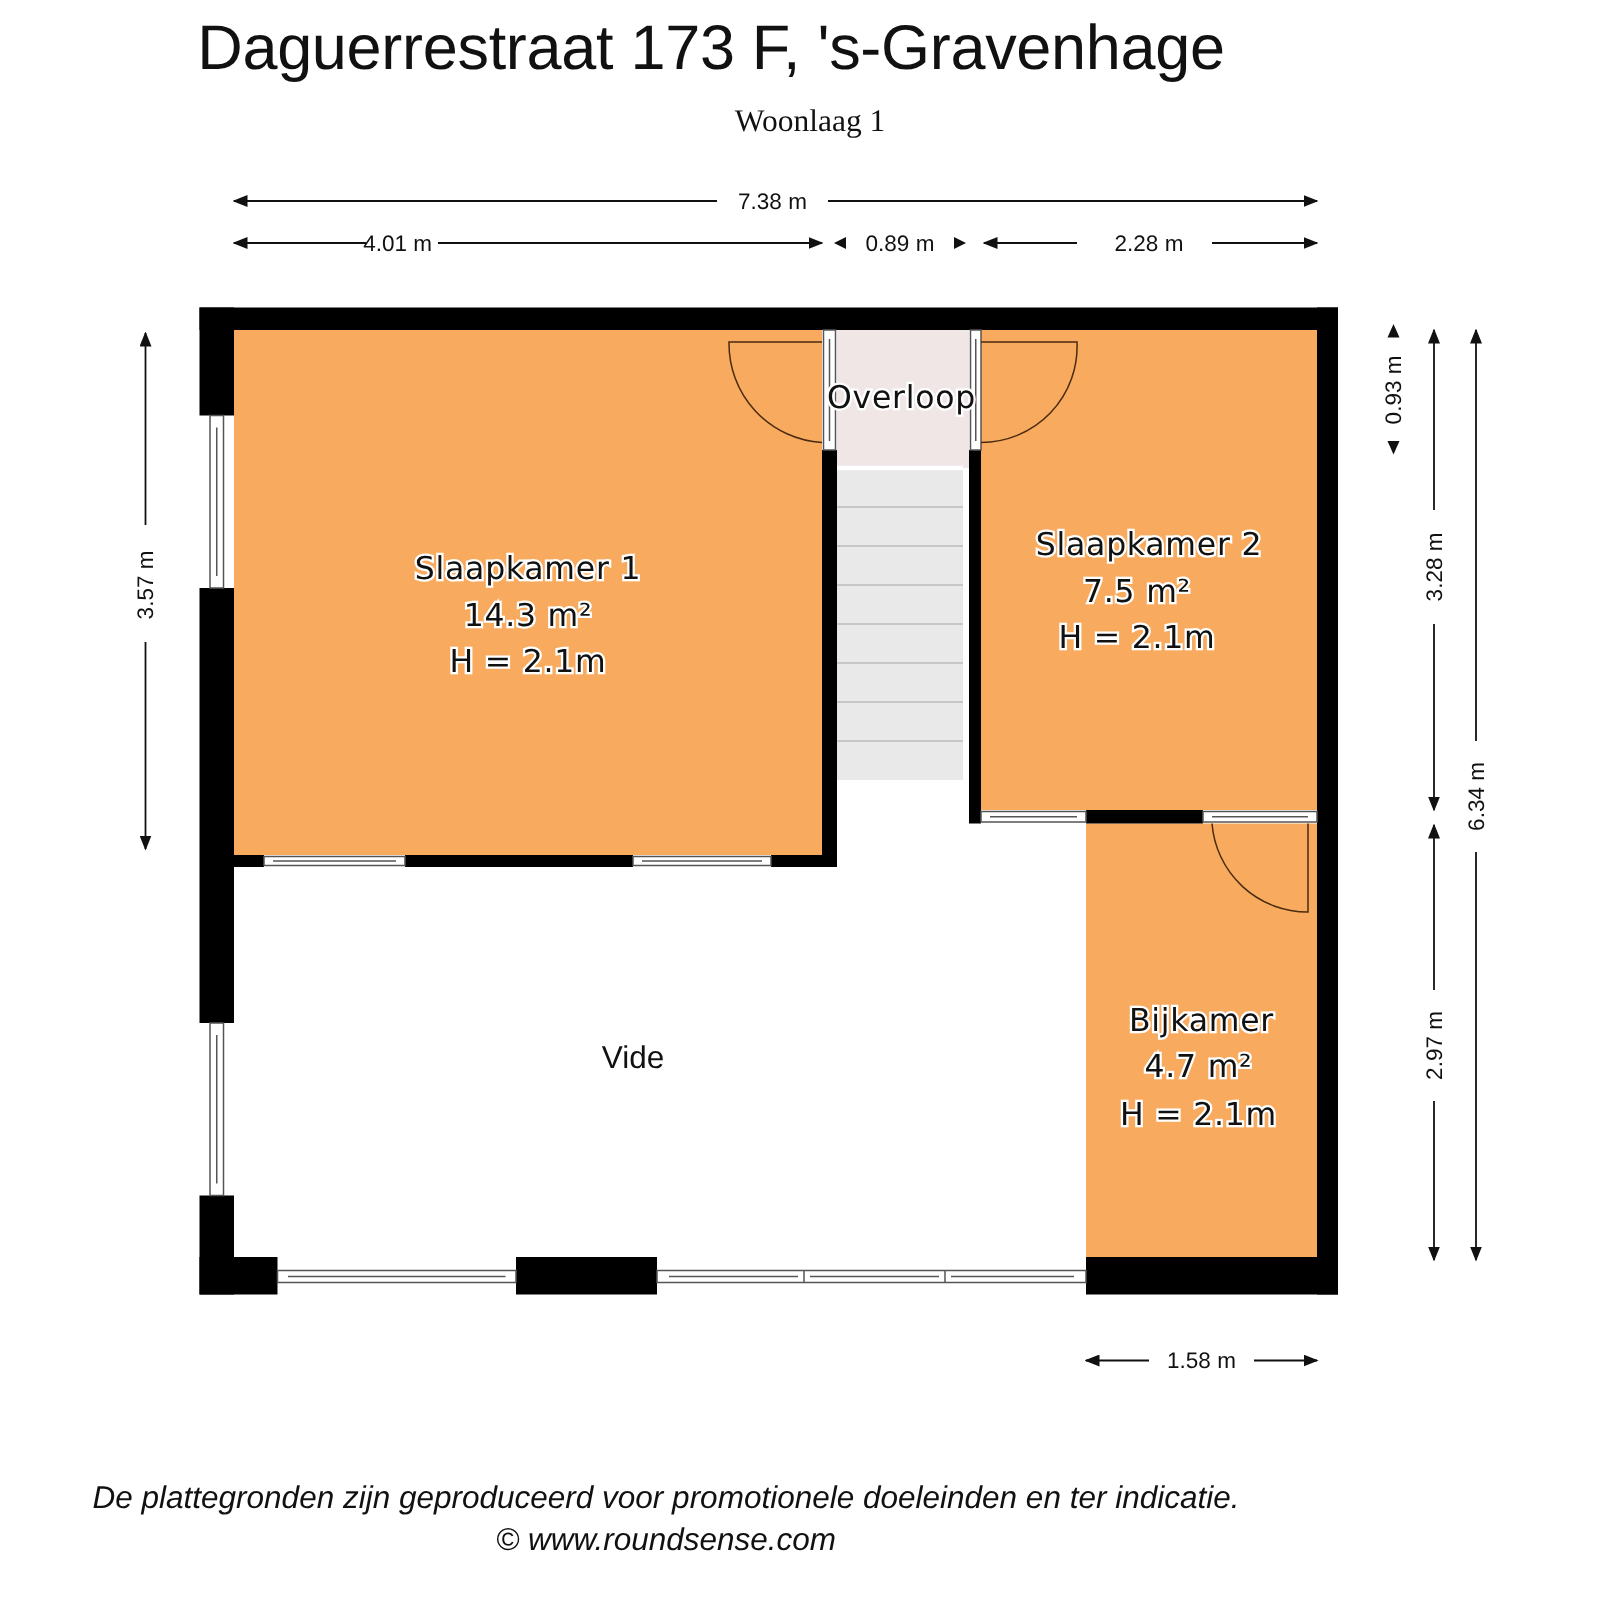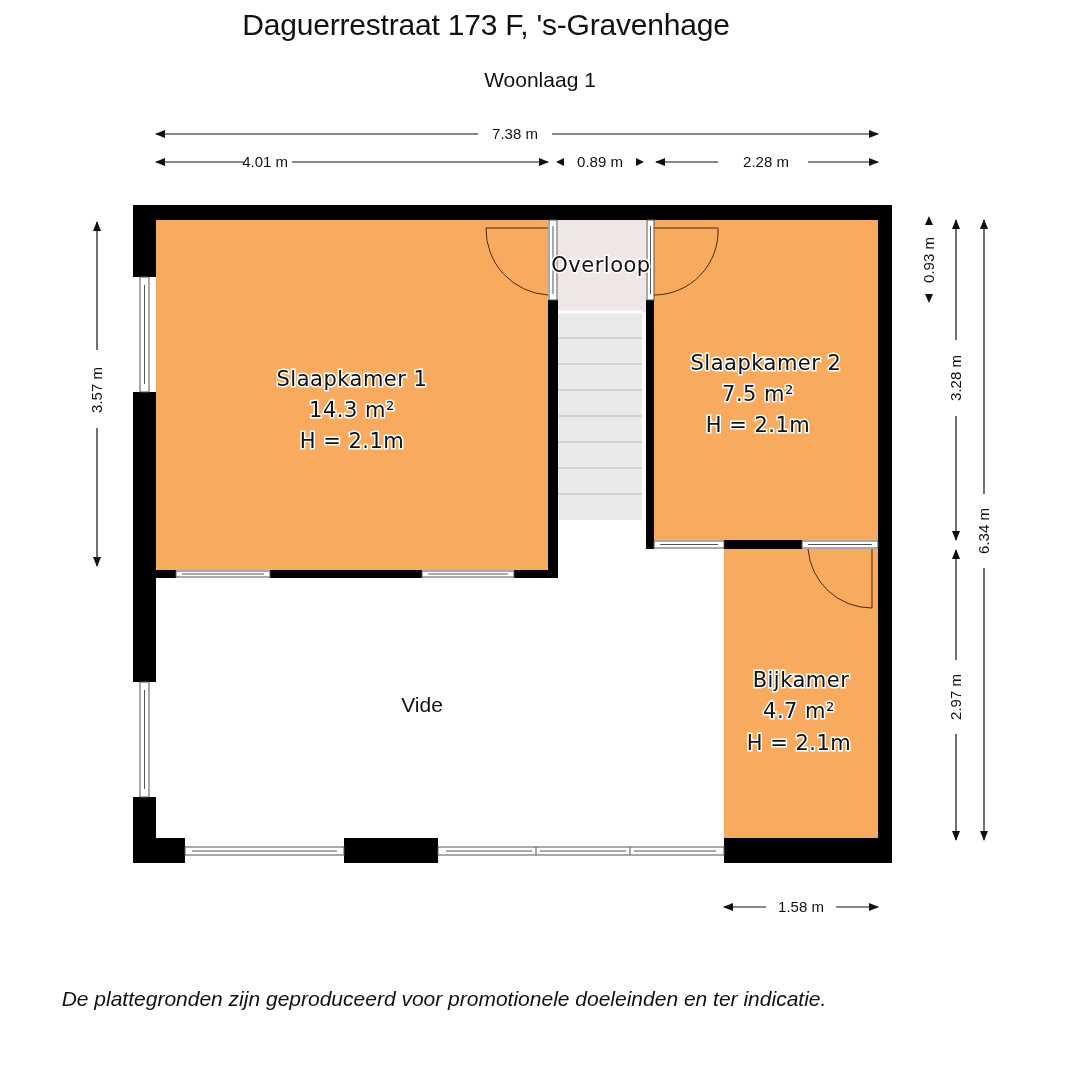--- a/index.html
+++ b/index.html
@@ -1,18 +1,18 @@
 <!DOCTYPE html>
 <html><head>
   <meta charset="utf-8">
   <style>
     html, body { margin: 0; padding: 0; background: #ffffff; }
     body { width: 1080px; height: 1080px; position: relative; overflow: hidden; font-family: "Liberation Sans", sans-serif; color: #111; }
-    .title { position: absolute; left: 12px; width: 948px; top: 8px; text-align: center; font-size: 30px; letter-spacing: -0.2px; }
-    .subtitle { position: absolute; left: 0; width: 1080px; top: 68px; text-align: center; font-size: 21px; }
+    .title { position: absolute; left: 0; width: 948px; top: 8px; text-align: center; font-size: 42px; letter-spacing: -0.2px; }
+    .subtitle { position: absolute; left: 0; width: 1080px; top: 68px; text-align: center; font-size: 21px; font-family: Liberation Serif, serif; }
     .footer { position: absolute; left: 0; width: 888px; top: 985px; text-align: center; font-size: 21px; font-style: italic; line-height: 28px; }
     .footer .copy { font-style: italic; }
     svg { position: absolute; left: 0; top: 0; }
     .dimtxt { font-family: "Liberation Sans", sans-serif; font-size: 15px; fill: #111; }
     .roomtxt { font-family: "DejaVu Sans", sans-serif; font-size: 21px; fill: #111; stroke: #fff; stroke-width: 3px; paint-order: stroke; letter-spacing: 0.5px; }
     .videtxt { font-family: "Liberation Sans", sans-serif; font-size: 21px; fill: #111; }
   </style>
 </head>
 <body>
 
@@ -176,13 +176,14 @@
     <text class="roomtxt" x="801" y="687" text-anchor="middle">Bijkamer</text>
     <text class="roomtxt" x="799" y="718" text-anchor="middle">4.7 m²</text>
     <text class="roomtxt" x="799" y="750" text-anchor="middle">H = 2.1m</text>
   </g>
   <text class="roomtxt" x="601" y="272" text-anchor="middle">Overloop</text>
   <text class="videtxt" x="422" y="712" text-anchor="middle">Vide</text>
 </svg>
 
 <div class="footer">
   <div>De plattegronden zijn geproduceerd voor promotionele doeleinden en ter indicatie.</div>
+  <div class="copy">© www.roundsense.com</div>
 </div>
 
 </body></html>

